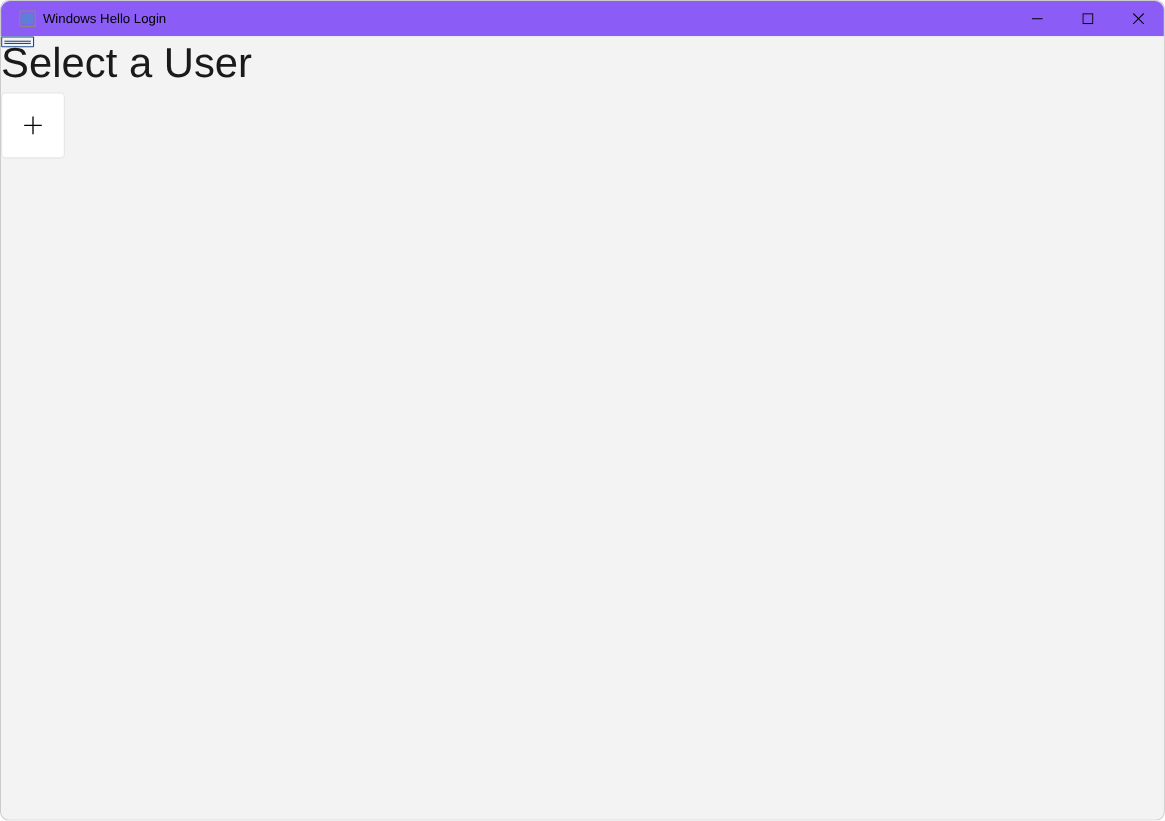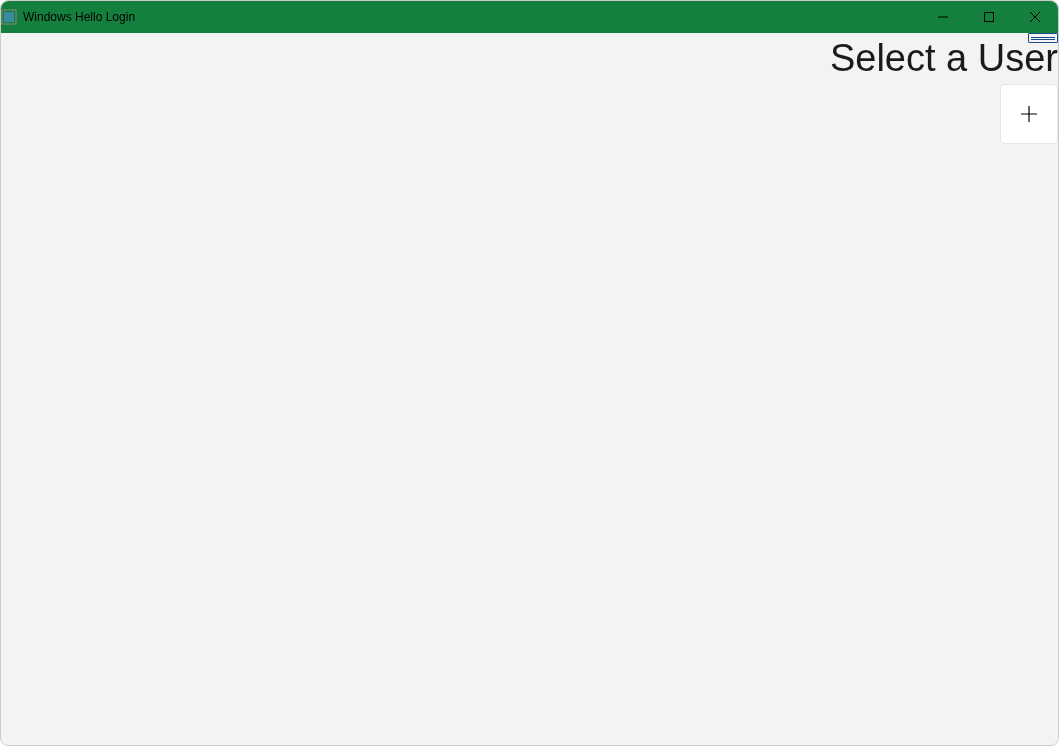--- a/index.html
+++ b/index.html
@@ -19,25 +19,25 @@
       width: 100%;
       height: 100%;
       background: #f3f3f3;
       border: 1px solid #cccccc;
       border-radius: 8px;
       display: flex;
       flex-direction: column;
     }
     .titlebar {
       height: 32px;
-      background: #15803d;
+      background: #8b5cf6;
       display: flex;
       align-items: center;
       justify-content: space-between;
-      padding-left: 0;
+      padding-left: 16px;
       border-top-left-radius: 8px;
       border-top-right-radius: 8px;
     }
     .titlebar-left {
       display: flex;
       align-items: center;
       gap: 6px;
     }
     .app-icon {
       width: 16px;
@@ -69,26 +69,25 @@
     }
     .window-control svg {
       width: 10px;
       height: 10px;
     }
     .content-area {
       flex: 1;
       background: #f3f3f3;
       display: flex;
       flex-direction: column;
-      align-items: flex-end;
+      align-items: flex-start;
       padding-top: 0px;
       border-bottom-left-radius: 8px;
       border-bottom-right-radius: 8px;
       overflow: hidden;
-      margin-left: 48px;
     }
     .keyboard-icon {
       margin-top: 0px;
       width: 30px;
       height: 10px;
       border: 1px solid #1b4d8e;
       border-radius: 1px;
       display: flex;
       flex-direction: column;
       justify-content: center;

